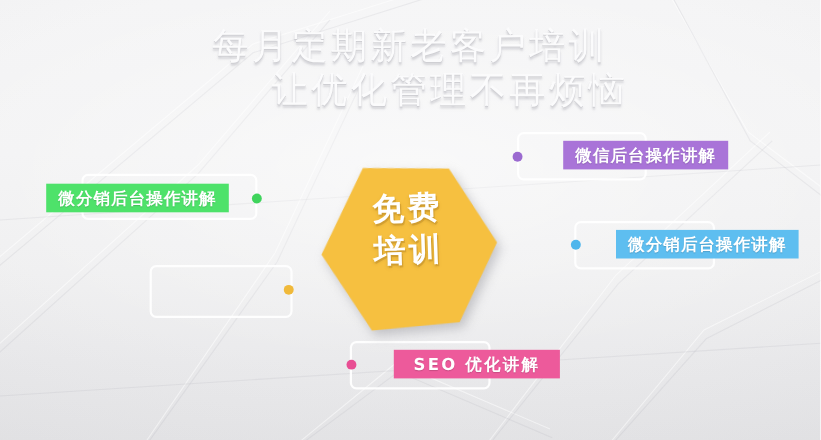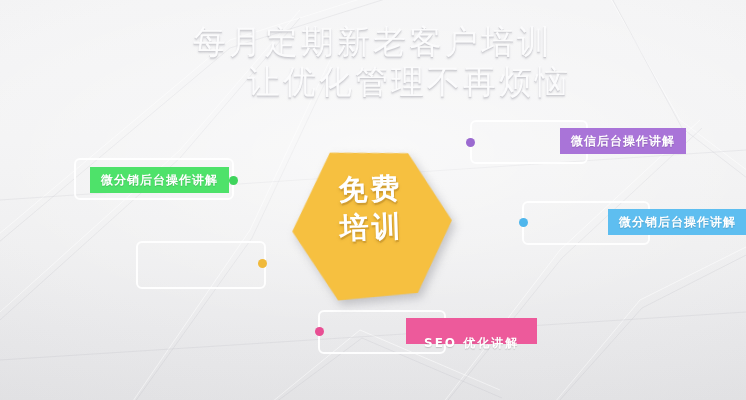--- a/index.html
+++ b/index.html
@@ -84,27 +84,26 @@
     box-sizing: border-box;
   }
 
   
   .label {
     position: absolute;
     height: 26px;
     line-height: 26px;
     padding: 0 11px;
     box-sizing: border-box;
-    font-size: 12px;
+    font-size: 15px;
     font-weight: 700;
     letter-spacing: 1px;
     color: #ffffff;
     white-space: nowrap;
     text-shadow: 0 1px 1px rgba(0,0,0,0.16);
-    margin-left: 48px;
   }
 
   
   .hex-wrap {
     position: absolute;
     left: 288px;
     top: 146px;
     width: 166px;
     height: 158px;
   }
@@ -202,17 +201,17 @@
 
   <div class="label" style="left:512px; top:128px; background:#a974d8;">
     <span>微信后台操作讲解</span>
   </div>
 
 
   <div class="label" style="left:560px; top:209px; background:#5ebef0;">
     <span>微分销后台操作讲解</span>
   </div>
 
-  <div class="label" style="left:358px; top:318px; background:#ed5a9b; letter-spacing:2px; padding:12px 18px;">
+  <div class="label" style="left:358px; top:318px; background:#ed5a9b; letter-spacing:2px; padding:0 18px;">
     <span>SEO 优化讲解</span>
   </div>
 
 </div>
 
 </body></html>

